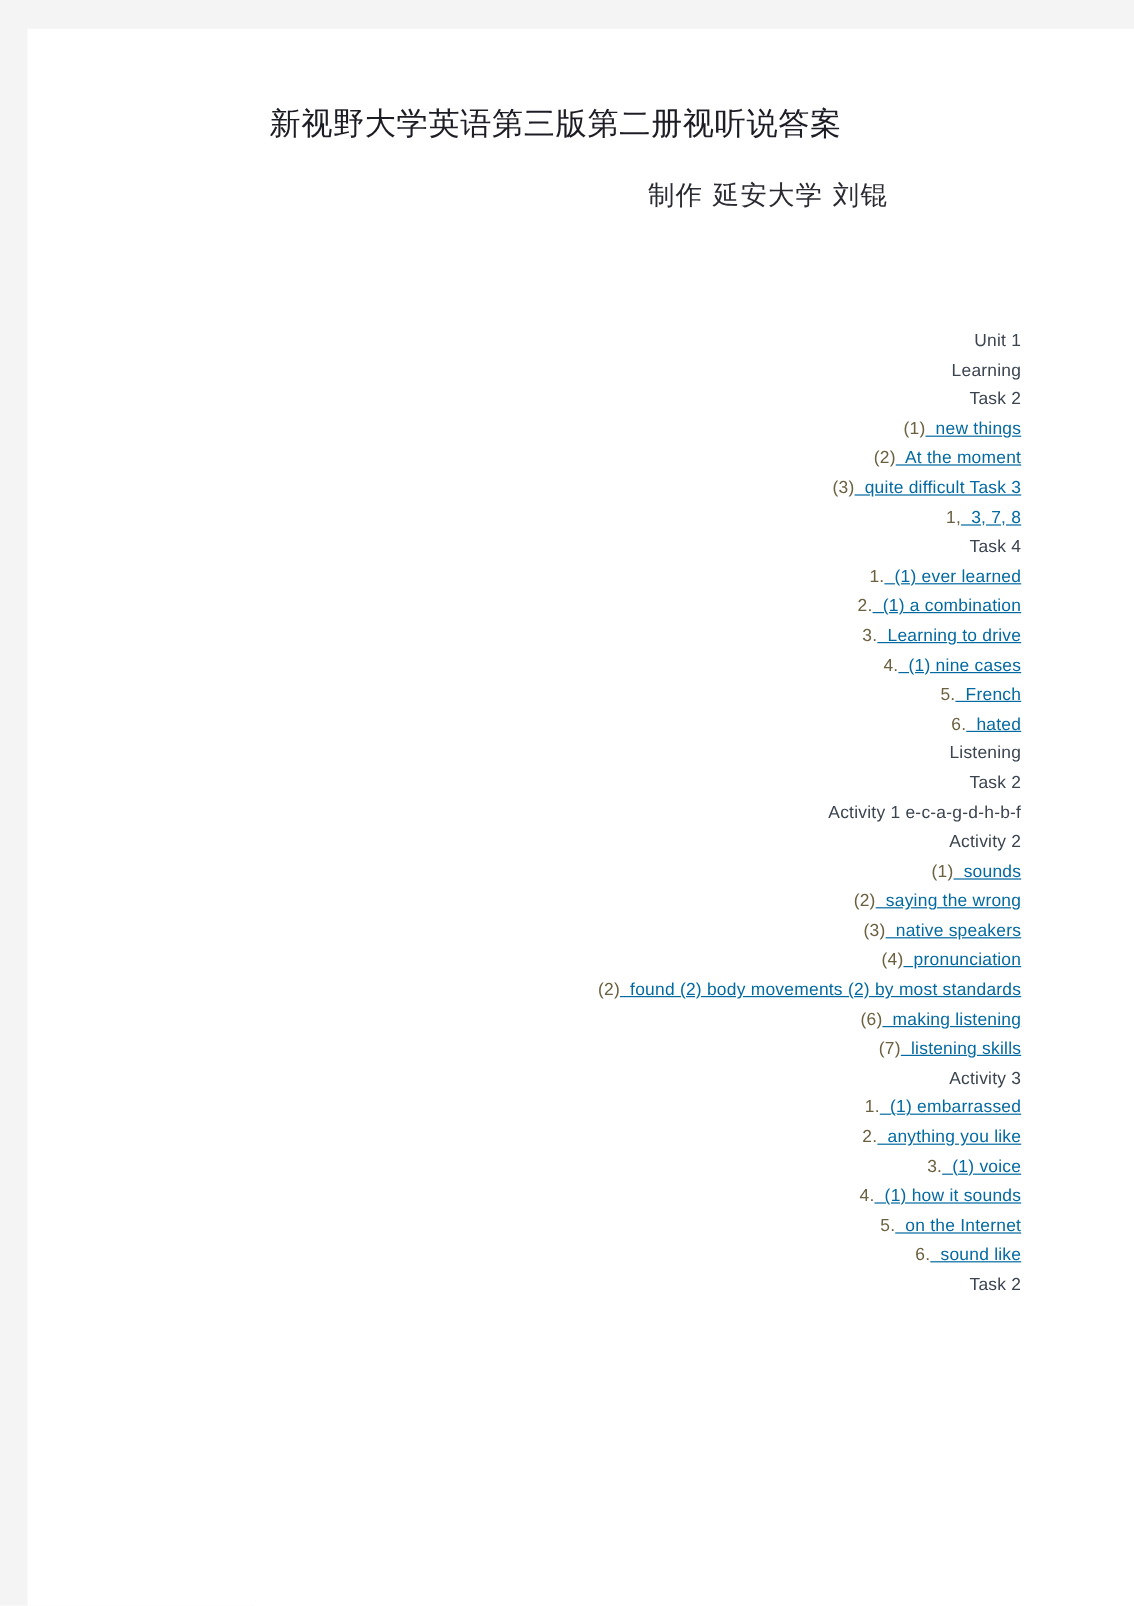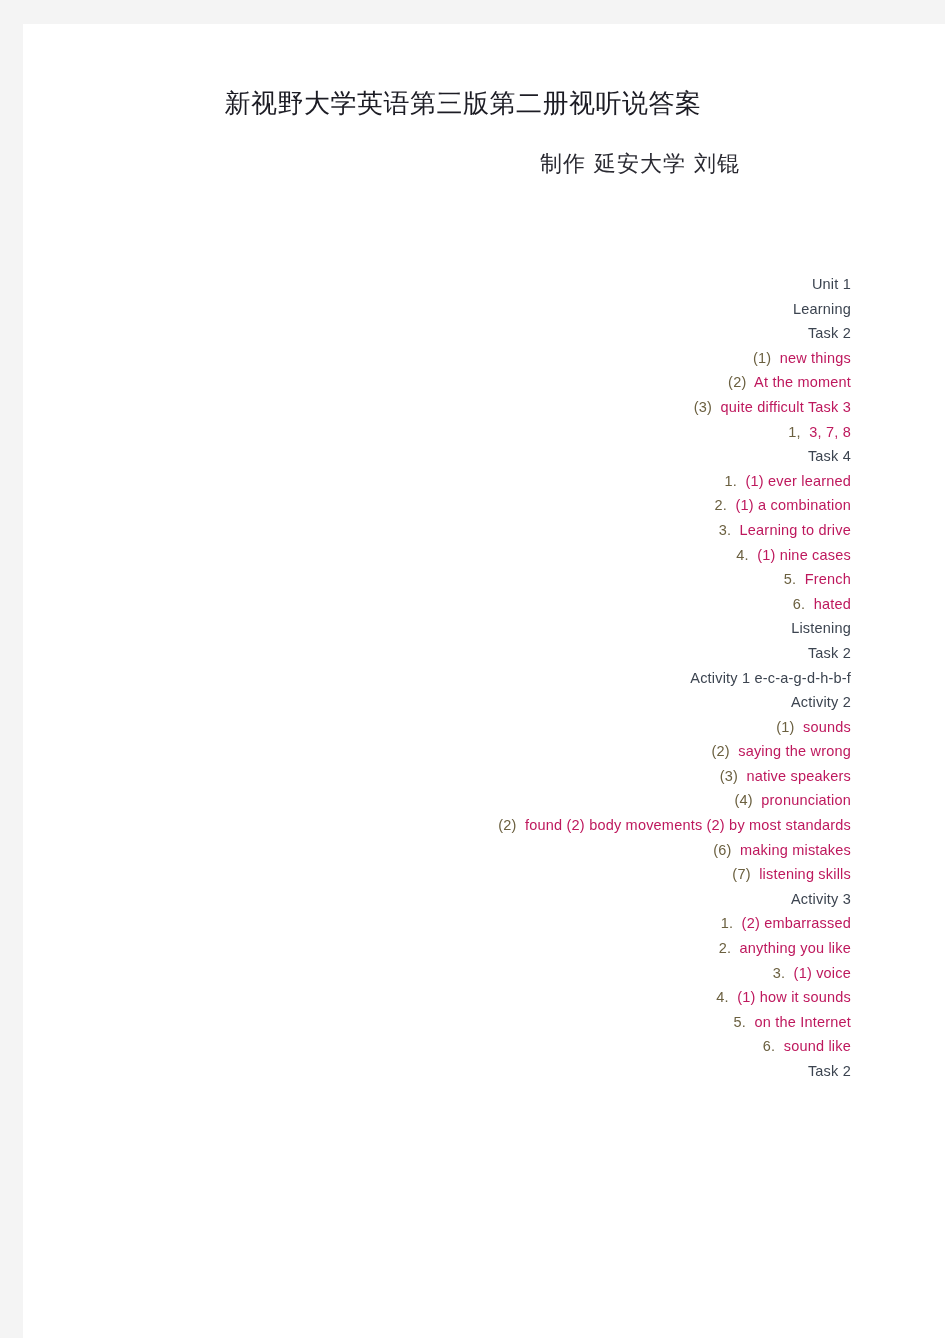--- a/index.html
+++ b/index.html
@@ -81,21 +81,22 @@
     line-height: 24.6px;
     color: #3c4450;
     white-space: pre;
     letter-spacing: 0.2px;
   }
   
   .answer-line.marked {
     color: #6b6040;
   }
   .answer-line.marked .line-rest {
-    color: #be185d;
+    color: #0369a1;
+    text-decoration: underline;
   }
 </style>
 </head>
 <body>
 
 <div id="page-frame">
   <div id="page-sheet">
     <div id="doc-body">
 
       <div class="doc-title">新视野大学英语第三版第二册视听说答案</div>
@@ -119,24 +120,24 @@
           <div class="answer-line marked"><span class="line-marker">6.</span><span class="line-rest">  hated</span></div>
           <div class="answer-line"><span class="line-rest">Listening</span></div>
           <div class="answer-line"><span class="line-rest">Task 2</span></div>
           <div class="answer-line"><span class="line-rest">Activity 1 e-c-a-g-d-h-b-f</span></div>
           <div class="answer-line"><span class="line-rest">Activity 2</span></div>
           <div class="answer-line marked"><span class="line-marker">(1)</span><span class="line-rest">  sounds</span></div>
           <div class="answer-line marked"><span class="line-marker">(2)</span><span class="line-rest">  saying the wrong</span></div>
           <div class="answer-line marked"><span class="line-marker">(3)</span><span class="line-rest">  native speakers</span></div>
           <div class="answer-line marked"><span class="line-marker">(4)</span><span class="line-rest">  pronunciation</span></div>
           <div class="answer-line marked"><span class="line-marker">(2)</span><span class="line-rest">  found (2) body movements (2) by most standards</span></div>
-          <div class="answer-line marked"><span class="line-marker">(6)</span><span class="line-rest">  making mistakes</span></div>
+          <div class="answer-line marked"><span class="line-marker">(6)</span><span class="line-rest">  making listening</span></div>
           <div class="answer-line marked"><span class="line-marker">(7)</span><span class="line-rest">  listening skills</span></div>
           <div class="answer-line"><span class="line-rest">Activity 3</span></div>
-          <div class="answer-line marked"><span class="line-marker">1.</span><span class="line-rest">  (2) embarrassed</span></div>
+          <div class="answer-line marked"><span class="line-marker">1.</span><span class="line-rest">  (1) embarrassed</span></div>
           <div class="answer-line marked"><span class="line-marker">2.</span><span class="line-rest">  anything you like</span></div>
           <div class="answer-line marked"><span class="line-marker">3.</span><span class="line-rest">  (1) voice</span></div>
           <div class="answer-line marked"><span class="line-marker">4.</span><span class="line-rest">  (1) how it sounds</span></div>
           <div class="answer-line marked"><span class="line-marker">5.</span><span class="line-rest">  on the Internet</span></div>
           <div class="answer-line marked"><span class="line-marker">6.</span><span class="line-rest">  sound like</span></div>
           <div class="answer-line"><span class="line-rest">Task 2</span></div>
         </div>
 
     </div>
   </div>

